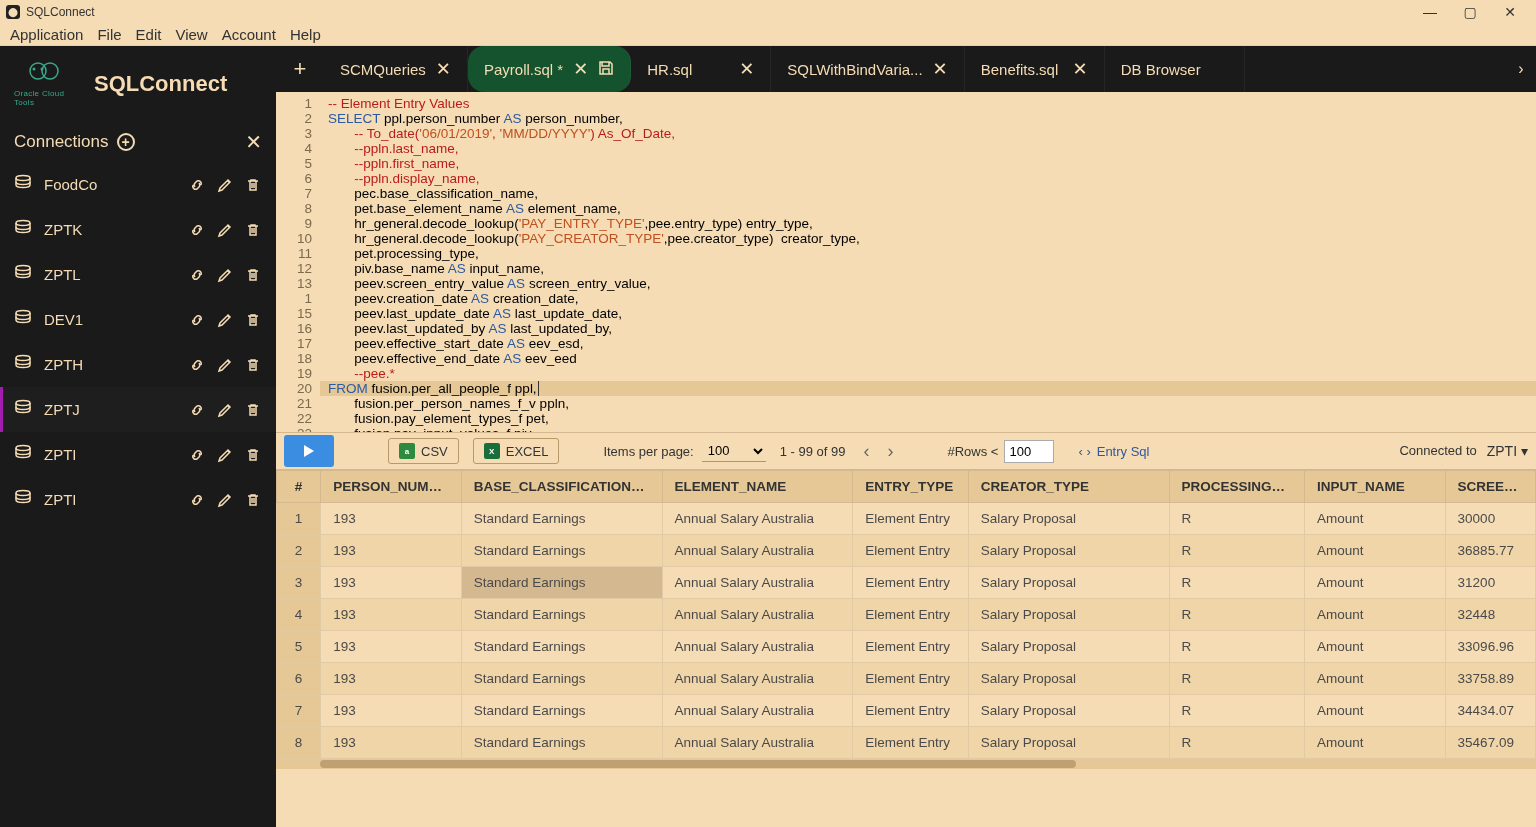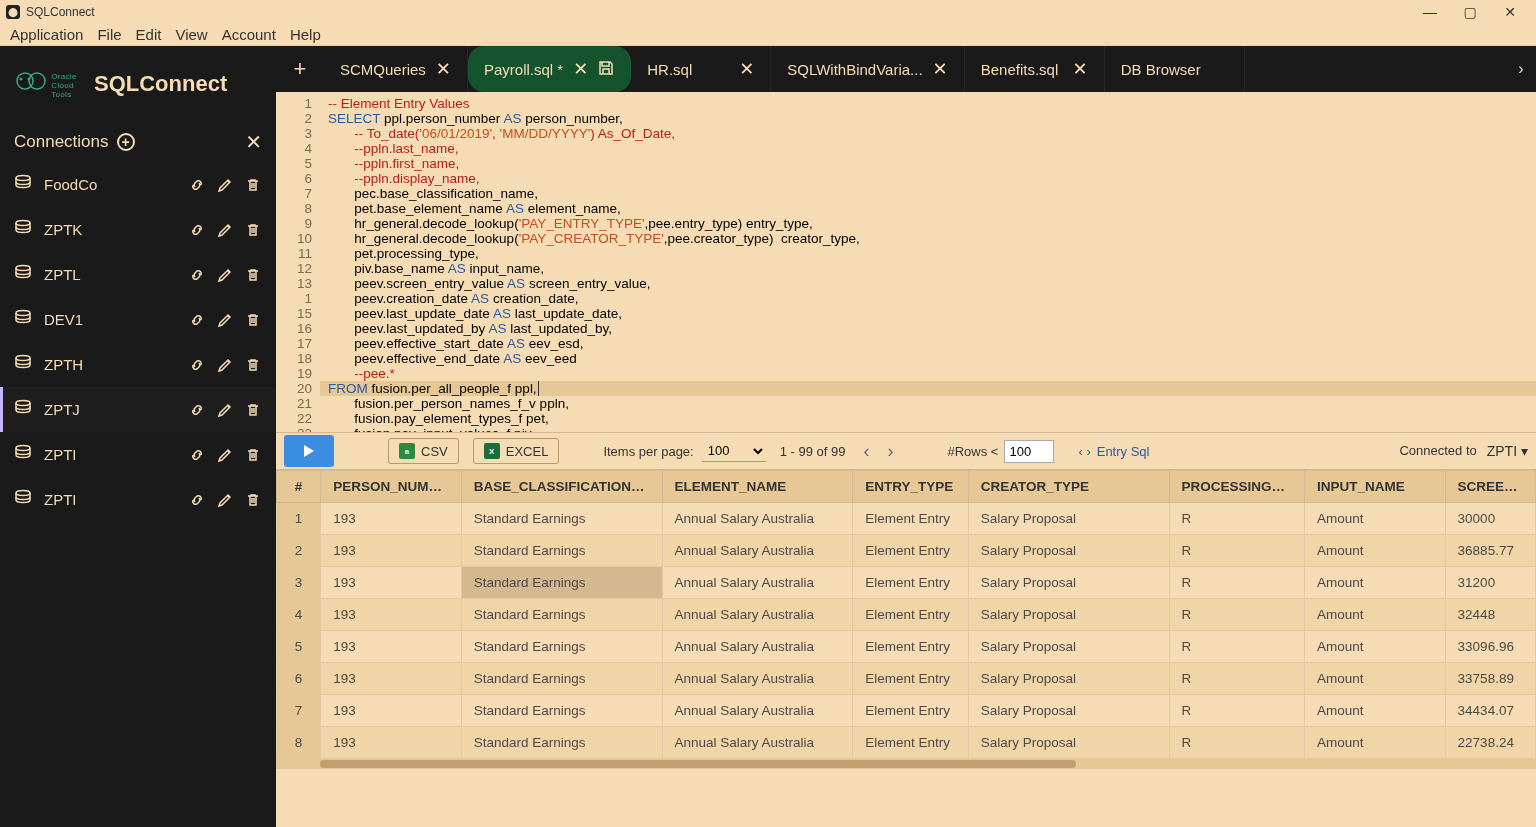--- a/index.html
+++ b/index.html
@@ -14,29 +14,29 @@
 
 .menu-bar { height: 22px; background: #f5dcb4; display: flex; align-items: center; padding: 0 10px; font-size: 15px; color: #333; gap: 14px; border-bottom: 1px solid rgba(0,0,0,0.05);}
 .menu-bar span { cursor: pointer; }
 
 
 .main { flex: 1; display: flex; overflow: hidden; }
 
 
 .sidebar { width: 276px; background: #1a1a1a; color: #f5dcb4; display: flex; flex-direction: column; padding-top: 8px; }
 .logo-row { display: flex; align-items: center; padding: 10px 14px 18px; gap: 20px; }
-.logo-mark { width: 60px; height: 40px; display:flex; flex-direction:row; align-items:center; justify-content:center; }
+.logo-mark { width: 60px; height: 40px; display:flex; flex-direction:column; align-items:center; justify-content:center; }
 .logo-mark svg { display:block; }
 .logo-mark .sub { font-size: 8px; color: #3aa78a; letter-spacing: 0.3px; margin-top:2px;}
 .logo-text { font-size: 22px; font-weight: 600; color: #f5dcb4; }
 .conn-header { display:flex; align-items:center; padding: 8px 14px; font-size: 17px; gap: 8px;}
 .conn-header .add-circle { width: 18px; height: 18px; border: 2px solid #f5dcb4; border-radius: 50%; display: inline-flex; align-items:center; justify-content:center; font-size: 14px; line-height: 1; font-weight: bold;}
 .conn-header .close { margin-left: auto; font-size: 20px; cursor: pointer; }
 .conn-item { display: flex; align-items: center; padding: 12px 14px; font-size: 15px; gap: 12px; }
-.conn-item.active { border-left: 3px solid #c4b5fd; padding-left: 11px; background: rgba(255,255,255,0.02);}
+.conn-item.active { border-left: 3px solid #a21caf; padding-left: 11px; background: rgba(255,255,255,0.02);}
 .db-icon { width: 18px; flex-shrink: 0; }
 .conn-name { flex: 1; }
 .conn-actions { display:flex; gap: 10px; }
 .conn-actions span { cursor:pointer; display:inline-flex; width:18px; justify-content:center; }
 
 
 .content { flex: 1; display: flex; flex-direction: column; overflow: hidden; }
 
 
 .tab-bar { height: 46px; background: #1a1a1a; display: flex; align-items: stretch; color: #f5dcb4; }
@@ -559,21 +559,21 @@
             </tr>
             <tr>
               <td>8</td>
               <td>193</td>
               <td>Standard Earnings</td>
               <td>Annual Salary Australia</td>
               <td>Element Entry</td>
               <td>Salary Proposal</td>
               <td>R</td>
               <td>Amount</td>
-              <td>22738.24</td>
+              <td>35467.09</td>
             </tr>
           </tbody>
         </table>
       <div class="hscroll">
           <div class="thumb"></div>
         </div>
     </div>
   </div>
 </div>
 

